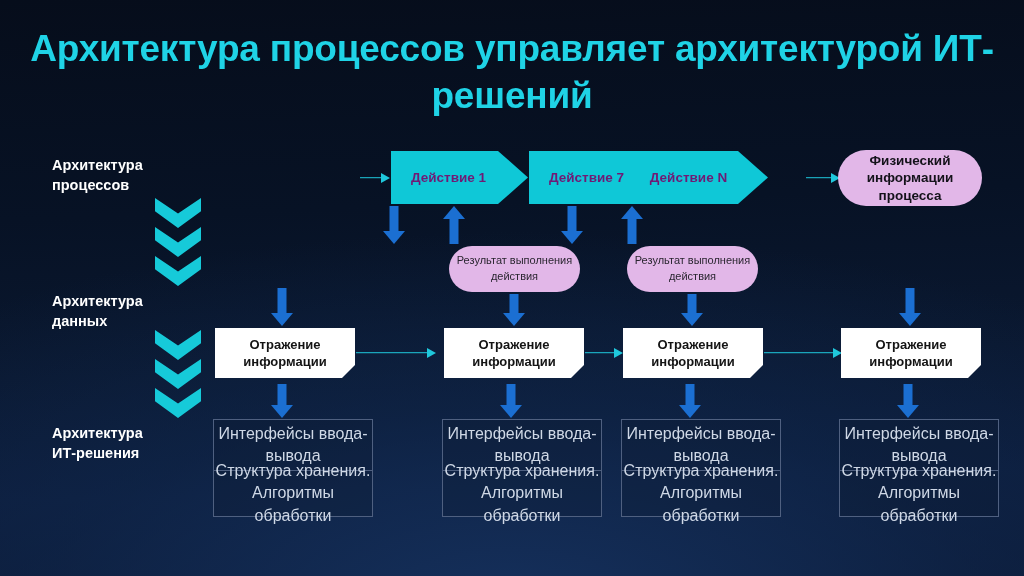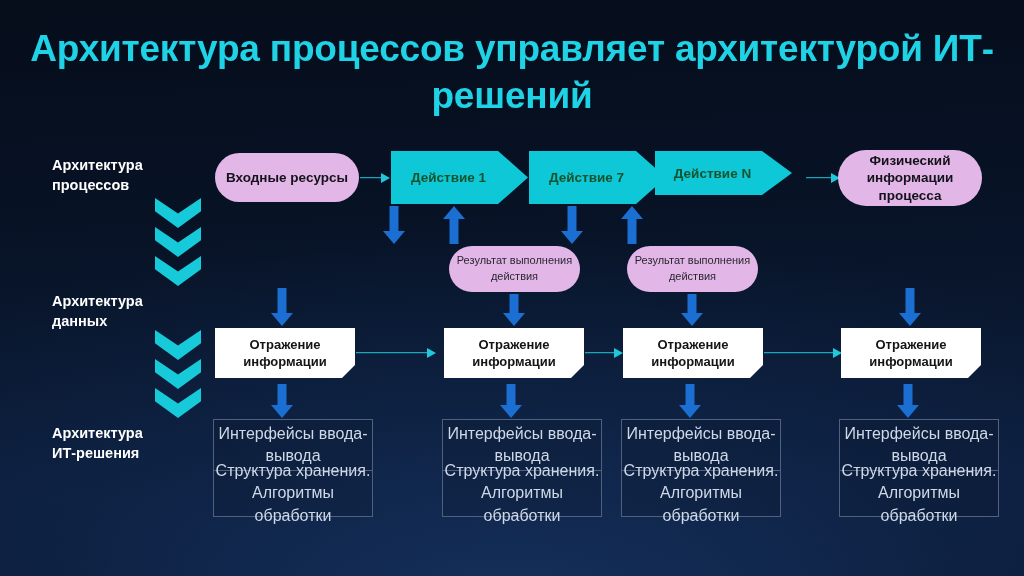--- a/index.html
+++ b/index.html
@@ -66,21 +66,21 @@
   .pill {
     background: #e2b7e8;
     border-radius: 999px;
     color: #14121a;
   }
   .pill.strong { font-size: 13.5px; font-weight: bold; line-height: 1.3; }
   .pill.soft   { font-size: 11px;  font-weight: normal; line-height: 1.42; color: #2a2630; }
 
   .action {
     background: #0fc8d7;
-    color: #14532d;
+    color: #701a75;
     font-size: 13.5px;
     font-weight: bold;
     clip-path: polygon(0 0, calc(100% - 30px) 0, 100% 50%, calc(100% - 30px) 100%, 0 100%);
     padding-right: 22px;
   }
 
   .white-card {
     background: #ffffff;
     color: #141414;
     font-size: 13px;
@@ -157,31 +157,29 @@
     <div class="chev" style="top:0px;"></div>
     <div class="chev" style="top:29px;"></div>
     <div class="chev" style="top:58px;"></div>
   </div>
   <div class="chev-stack" style="left:155px; top:330px; width:46px; height:88px;">
     <div class="chev" style="top:0px;"></div>
     <div class="chev" style="top:29px;"></div>
     <div class="chev" style="top:58px;"></div>
   </div>
 
-  <div class="node pill strong" style="left:215px; top:153px; width:144px; height:49px;">Входные
-ресурсы</div>
 
   <div class="h-arrow" style="left:360px; top:172px; width:30px;">
     <div class="shaft" style="width:24px;"></div>
       <div class="head"></div>
   </div>
 
   <div class="node action" style="left:391px; top:151px; width:137px; height:53px;">Действие 1</div>
   <div class="node action" style="left:529px; top:151px; width:137px; height:53px;">Действие 7</div>
-  <div class="node action" style="left:655px; top:151px; width:137px; height:44px;">Действие N</div>
+  <div class="node action" style="left:631px; top:151px; width:137px; height:53px;">Действие N</div>
 
   <div class="h-arrow" style="left:806px; top:172px; width:34px;">
     <div class="shaft" style="width:27px;"></div>
       <div class="head"></div>
   </div>
 
   <div class="node pill strong" style="left:838px; top:150px; width:144px; height:56px;">Физический
 информации
 процесса</div>
 

